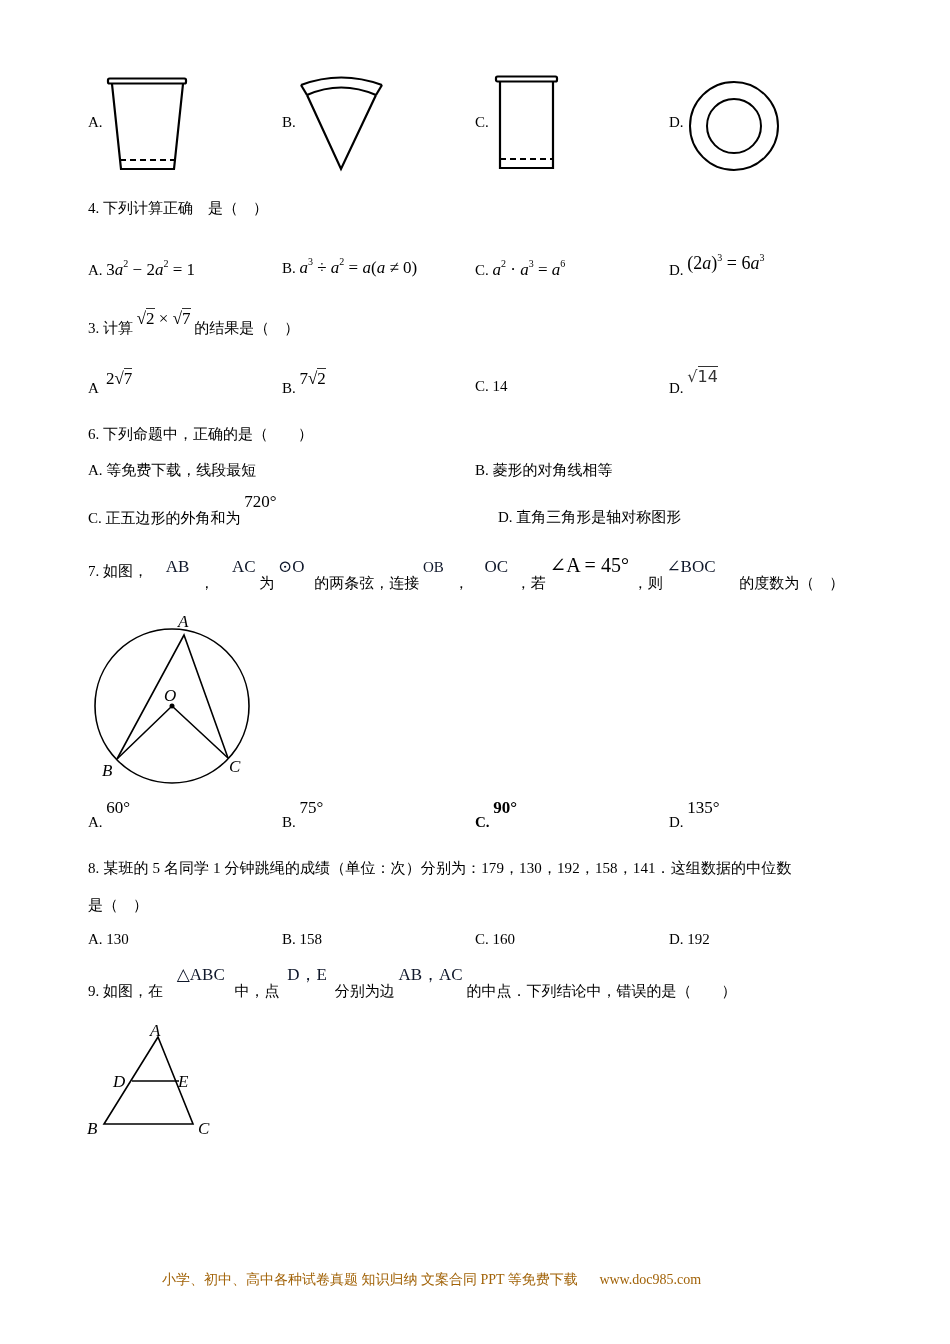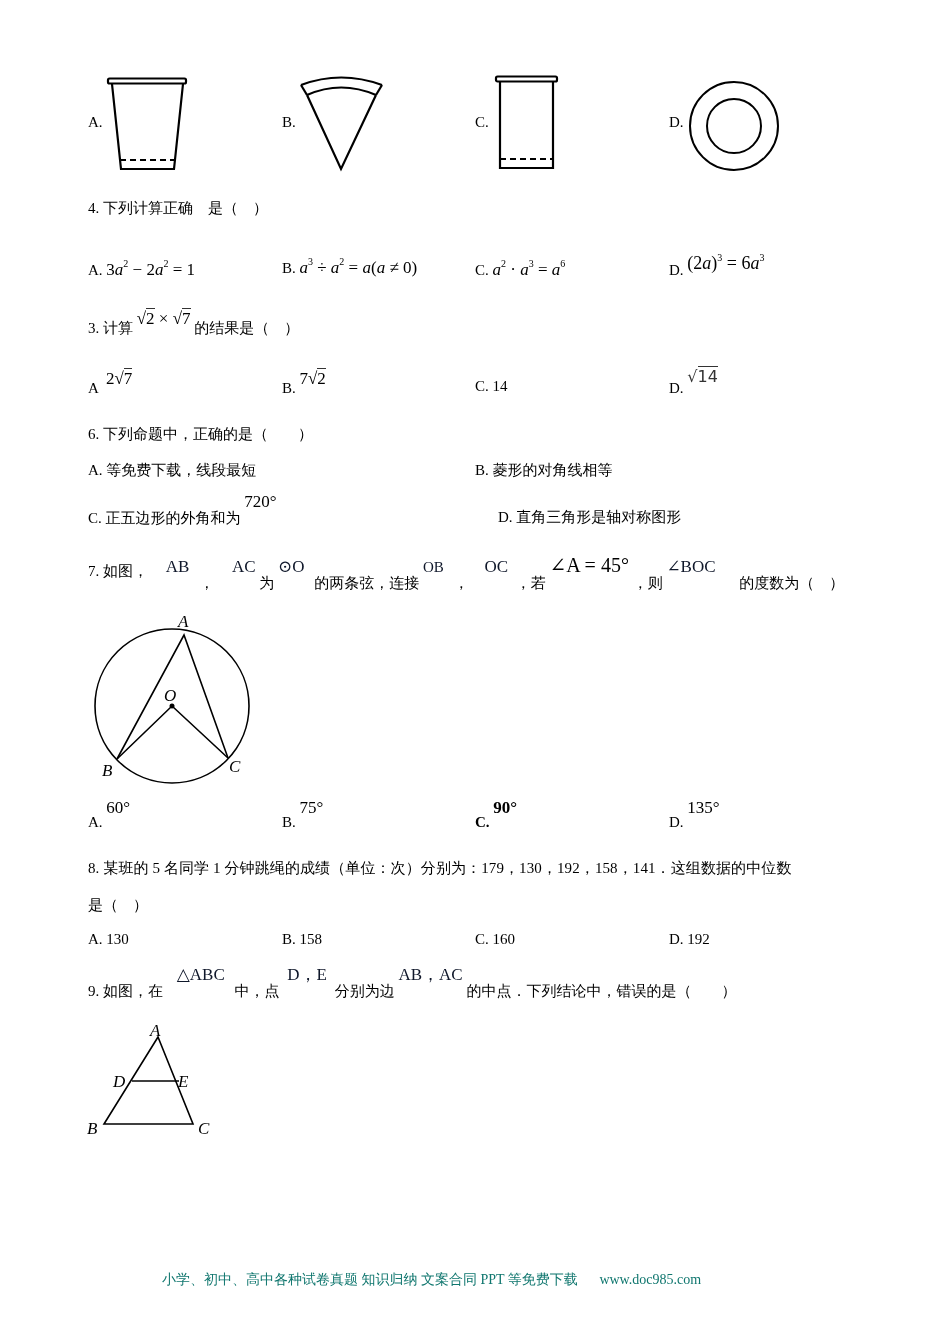--- a/index.html
+++ b/index.html
@@ -4,21 +4,21 @@
 <style>
   html, body { margin:0; padding:0; background:#ffffff; }
   body { width:950px; height:1344px; position:relative; overflow:hidden;
          font-family:"Liberation Serif","DejaVu Serif",serif; color:#000; font-size:15px; }
   .abs { position:absolute; white-space:nowrap; }
   .math { font-family:"Liberation Serif","DejaVu Serif",serif; color:#0f172a; font-size:17px; }
   .mathn { font-family:"Liberation Serif","DejaVu Serif",serif; color:#000000; font-size:17px; }
   sup { font-size:10px; vertical-align:8px; font-style:normal; }
   .lbl { font-size:15px; }
   svg { position:absolute; overflow:visible; }
-  .footer { font-size:14px; color:#0f766e; }
+  .footer { font-size:14px; color:#a16207; }
 </style>
 </head>
 <body>
 
 <div class="abs lbl" style="left:88px;top:114px;">A.</div>
 <svg style="left:105px;top:77px;" width="85" height="95" viewBox="0 0 85 95">
   <rect x="3" y="1.5" width="78" height="5" rx="1.5" fill="none" stroke="#000" stroke-width="2.2"></rect>
   <path d="M7 7 L16 92 L69 92 L78 7" fill="none" stroke="#000" stroke-width="2.2"></path>
   <line x1="15" y1="83" x2="70" y2="83" stroke="#000" stroke-width="2" stroke-dasharray="6,4"></line>
 </svg>

